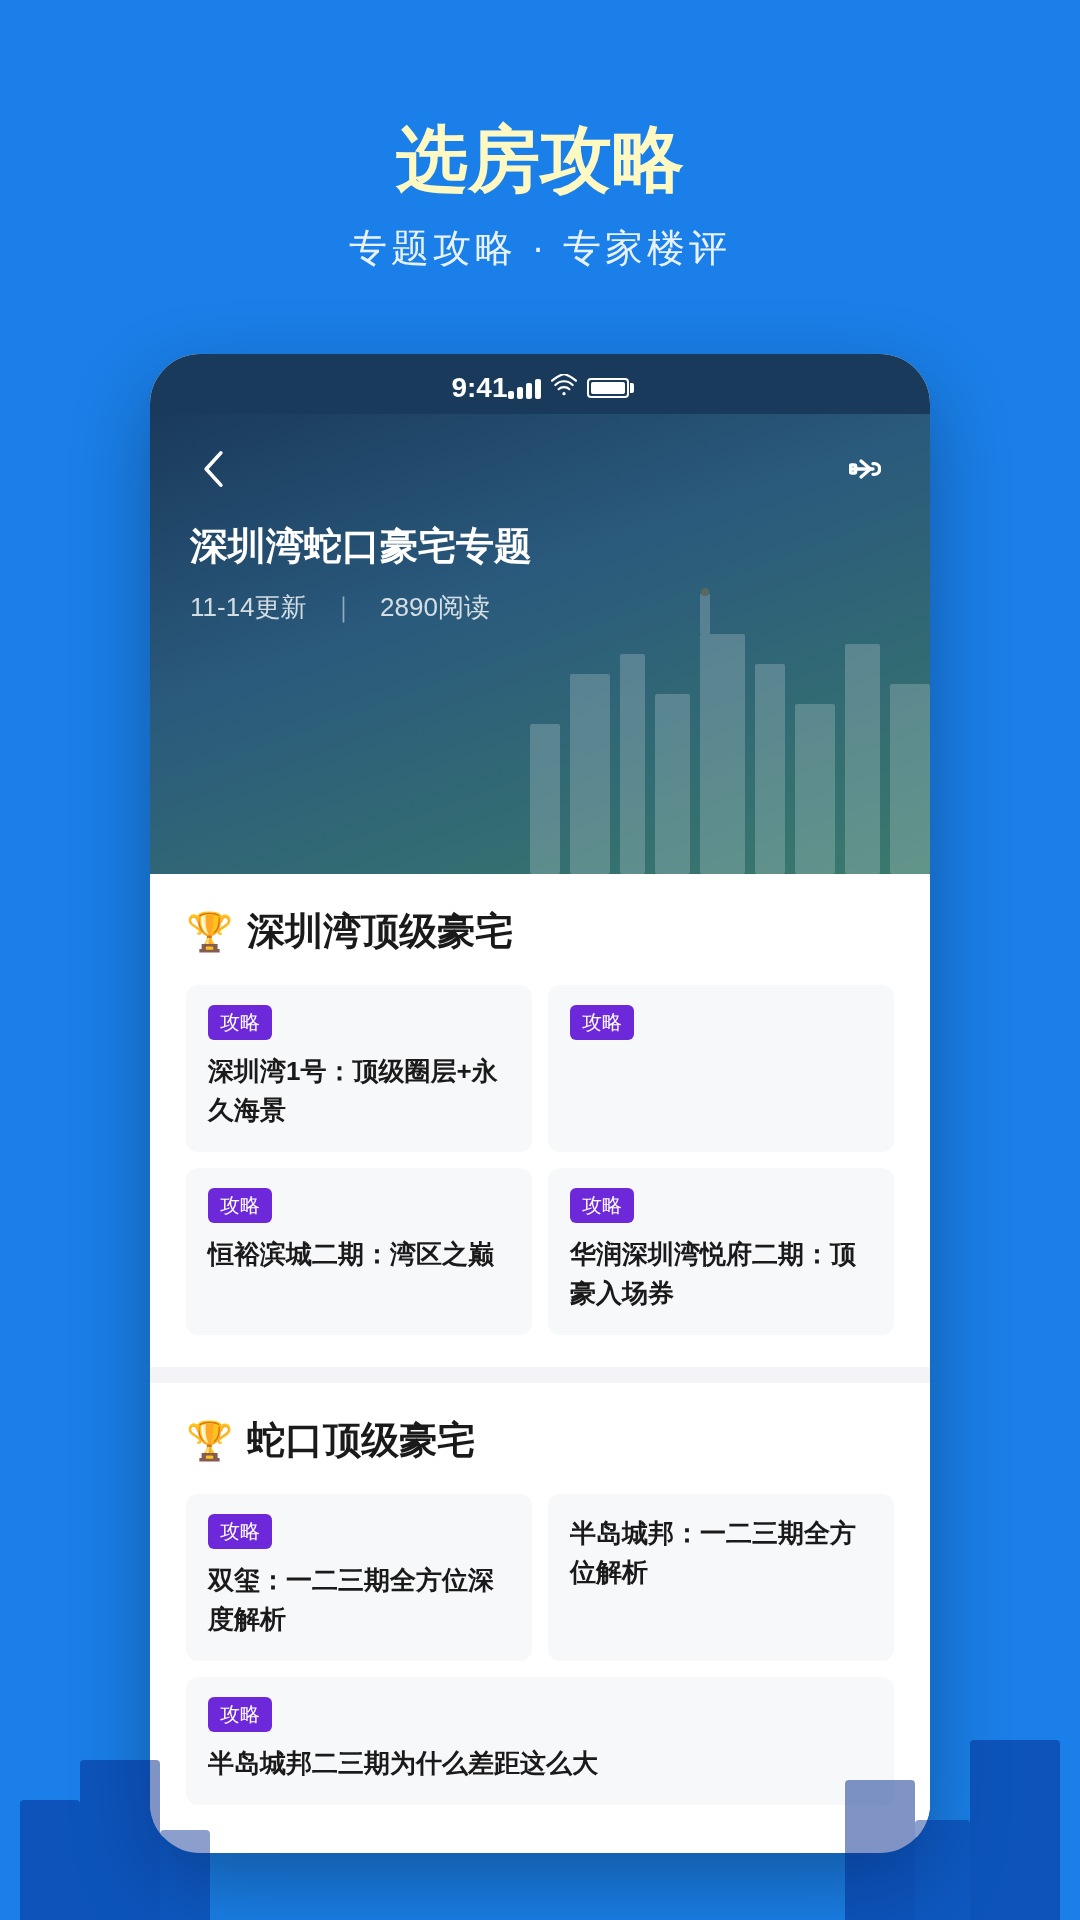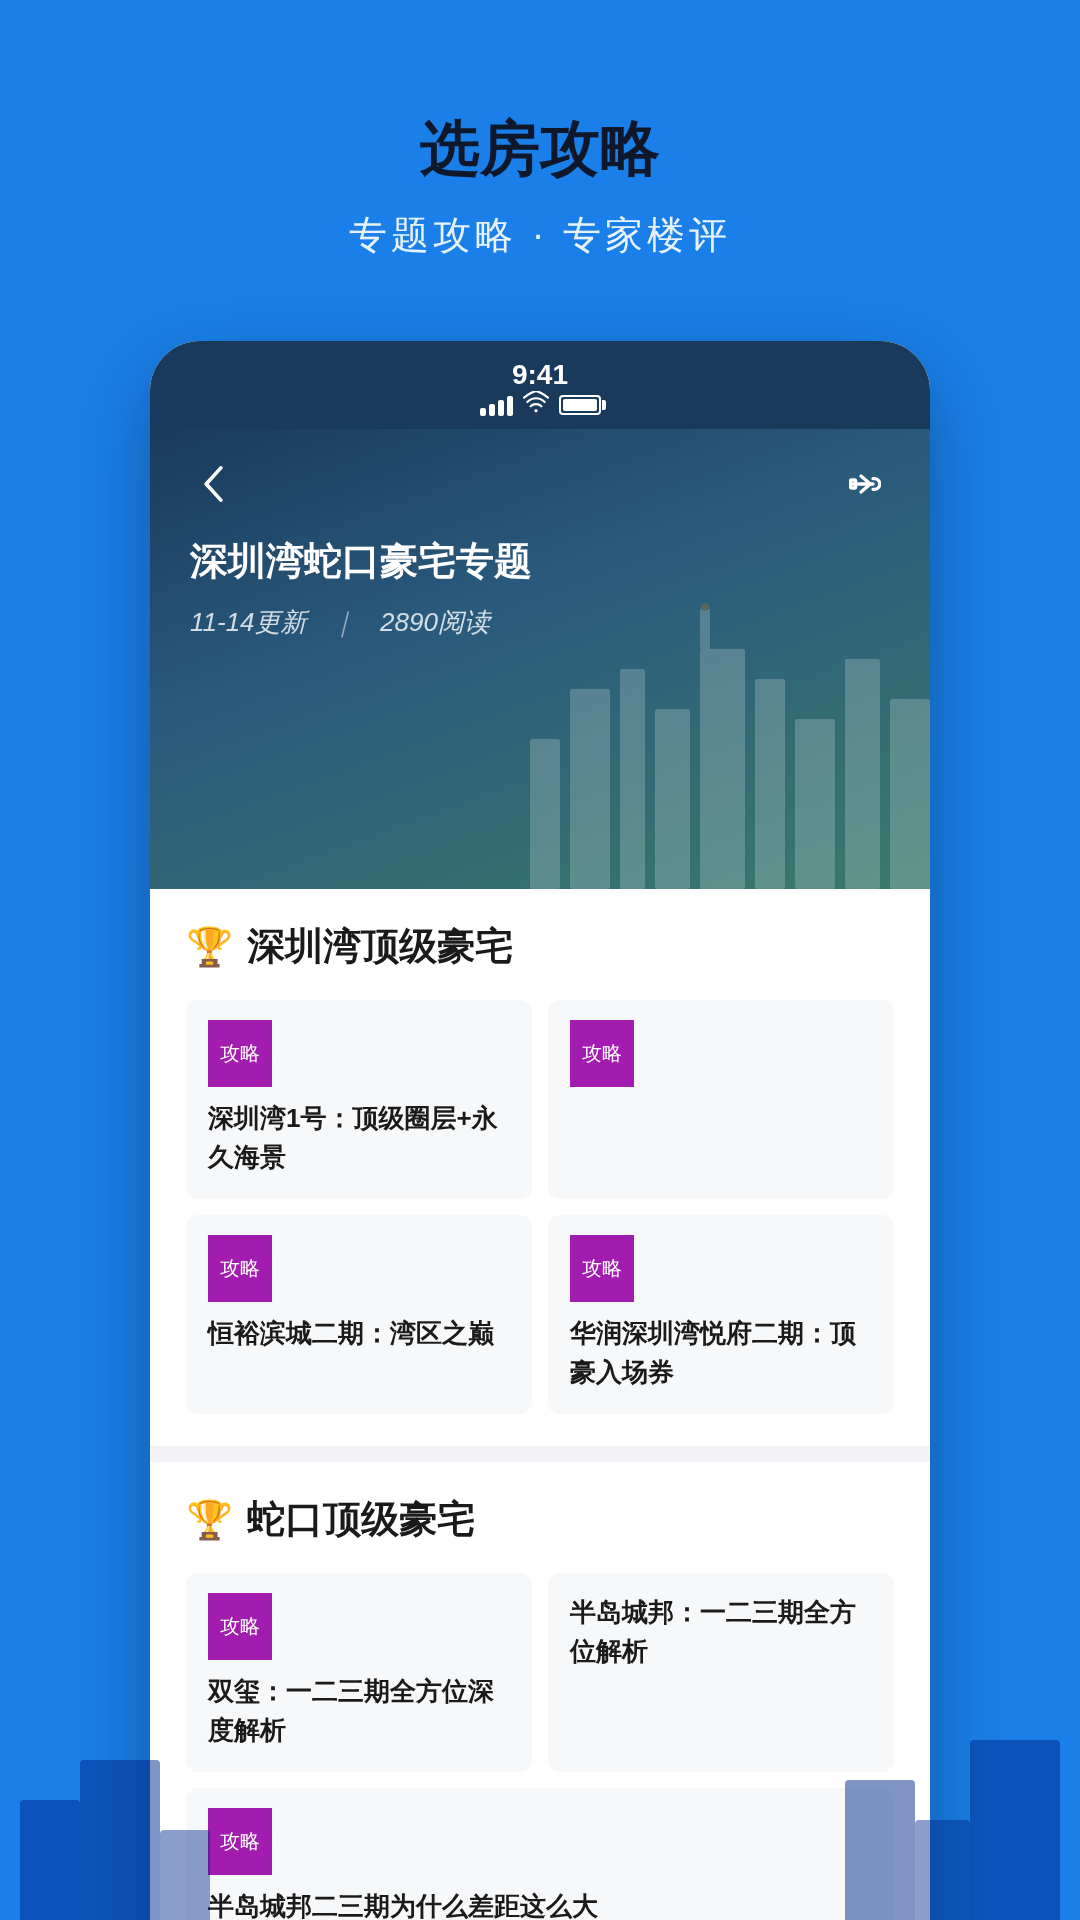--- a/index.html
+++ b/index.html
@@ -18,26 +18,25 @@
       background: #1a7fe8;
       position: relative;
     }
 
     
     .header-section {
       padding: 120px 40px 60px;
       text-align: center;
     }
     .header-title {
-      font-size: 60px;
+      font-size: 72px;
       font-weight: 700;
-      color: #0f172a;
+      color: #fef9c3;
       line-height: 1.1;
       margin-bottom: 24px;
-      font-family: Liberation Mono, monospace;
     }
     .header-subtitle {
       font-size: 38px;
       color: rgba(255,255,255,0.9);
       letter-spacing: 4px;
     }
 
     
     .phone-mockup {
       margin: 20px auto 0;
@@ -48,21 +47,20 @@
       box-shadow: 0 30px 80px rgba(0,0,0,0.3);
     }
 
     
     .status-bar {
       background: #1a3a5c;
       padding: 18px 40px 10px;
       display: flex;
       justify-content: center;
       align-items: center;
-      flex-direction: column;
     }
     .status-time {
       color: #fff;
       font-size: 28px;
       font-weight: 600;
     }
     .status-icons {
       display: flex;
       align-items: center;
       gap: 10px;
@@ -151,21 +149,20 @@
     .hero-desc {
       font-size: 26px;
       color: rgba(255,255,255,0.85);
       line-height: 1.7;
       margin-bottom: 24px;
     }
     .hero-meta {
       display: flex;
       align-items: center;
       gap: 24px;
-      font-style: italic;
     }
     .hero-date {
       font-size: 26px;
       color: rgba(255,255,255,0.8);
       font-weight: 500;
     }
     .hero-divider {
       color: rgba(255,255,255,0.5);
       font-size: 26px;
     }
@@ -218,25 +215,25 @@
     }
 
     .article-item {
       background: #f7f8fa;
       border-radius: 12px;
       padding: 20px 22px 22px;
       cursor: pointer;
     }
     .article-tag {
       display: inline-block;
-      background: #a21caf;
+      background: #6d28d9;
       color: #fff;
       font-size: 20px;
-      padding: 20px 12px;
-      border-radius: 0;
+      padding: 4px 12px;
+      border-radius: 6px;
       margin-bottom: 12px;
       font-weight: 500;
     }
     .article-text {
       font-size: 26px;
       color: #1a1a1a;
       line-height: 1.5;
       font-weight: 700;
     }
 

